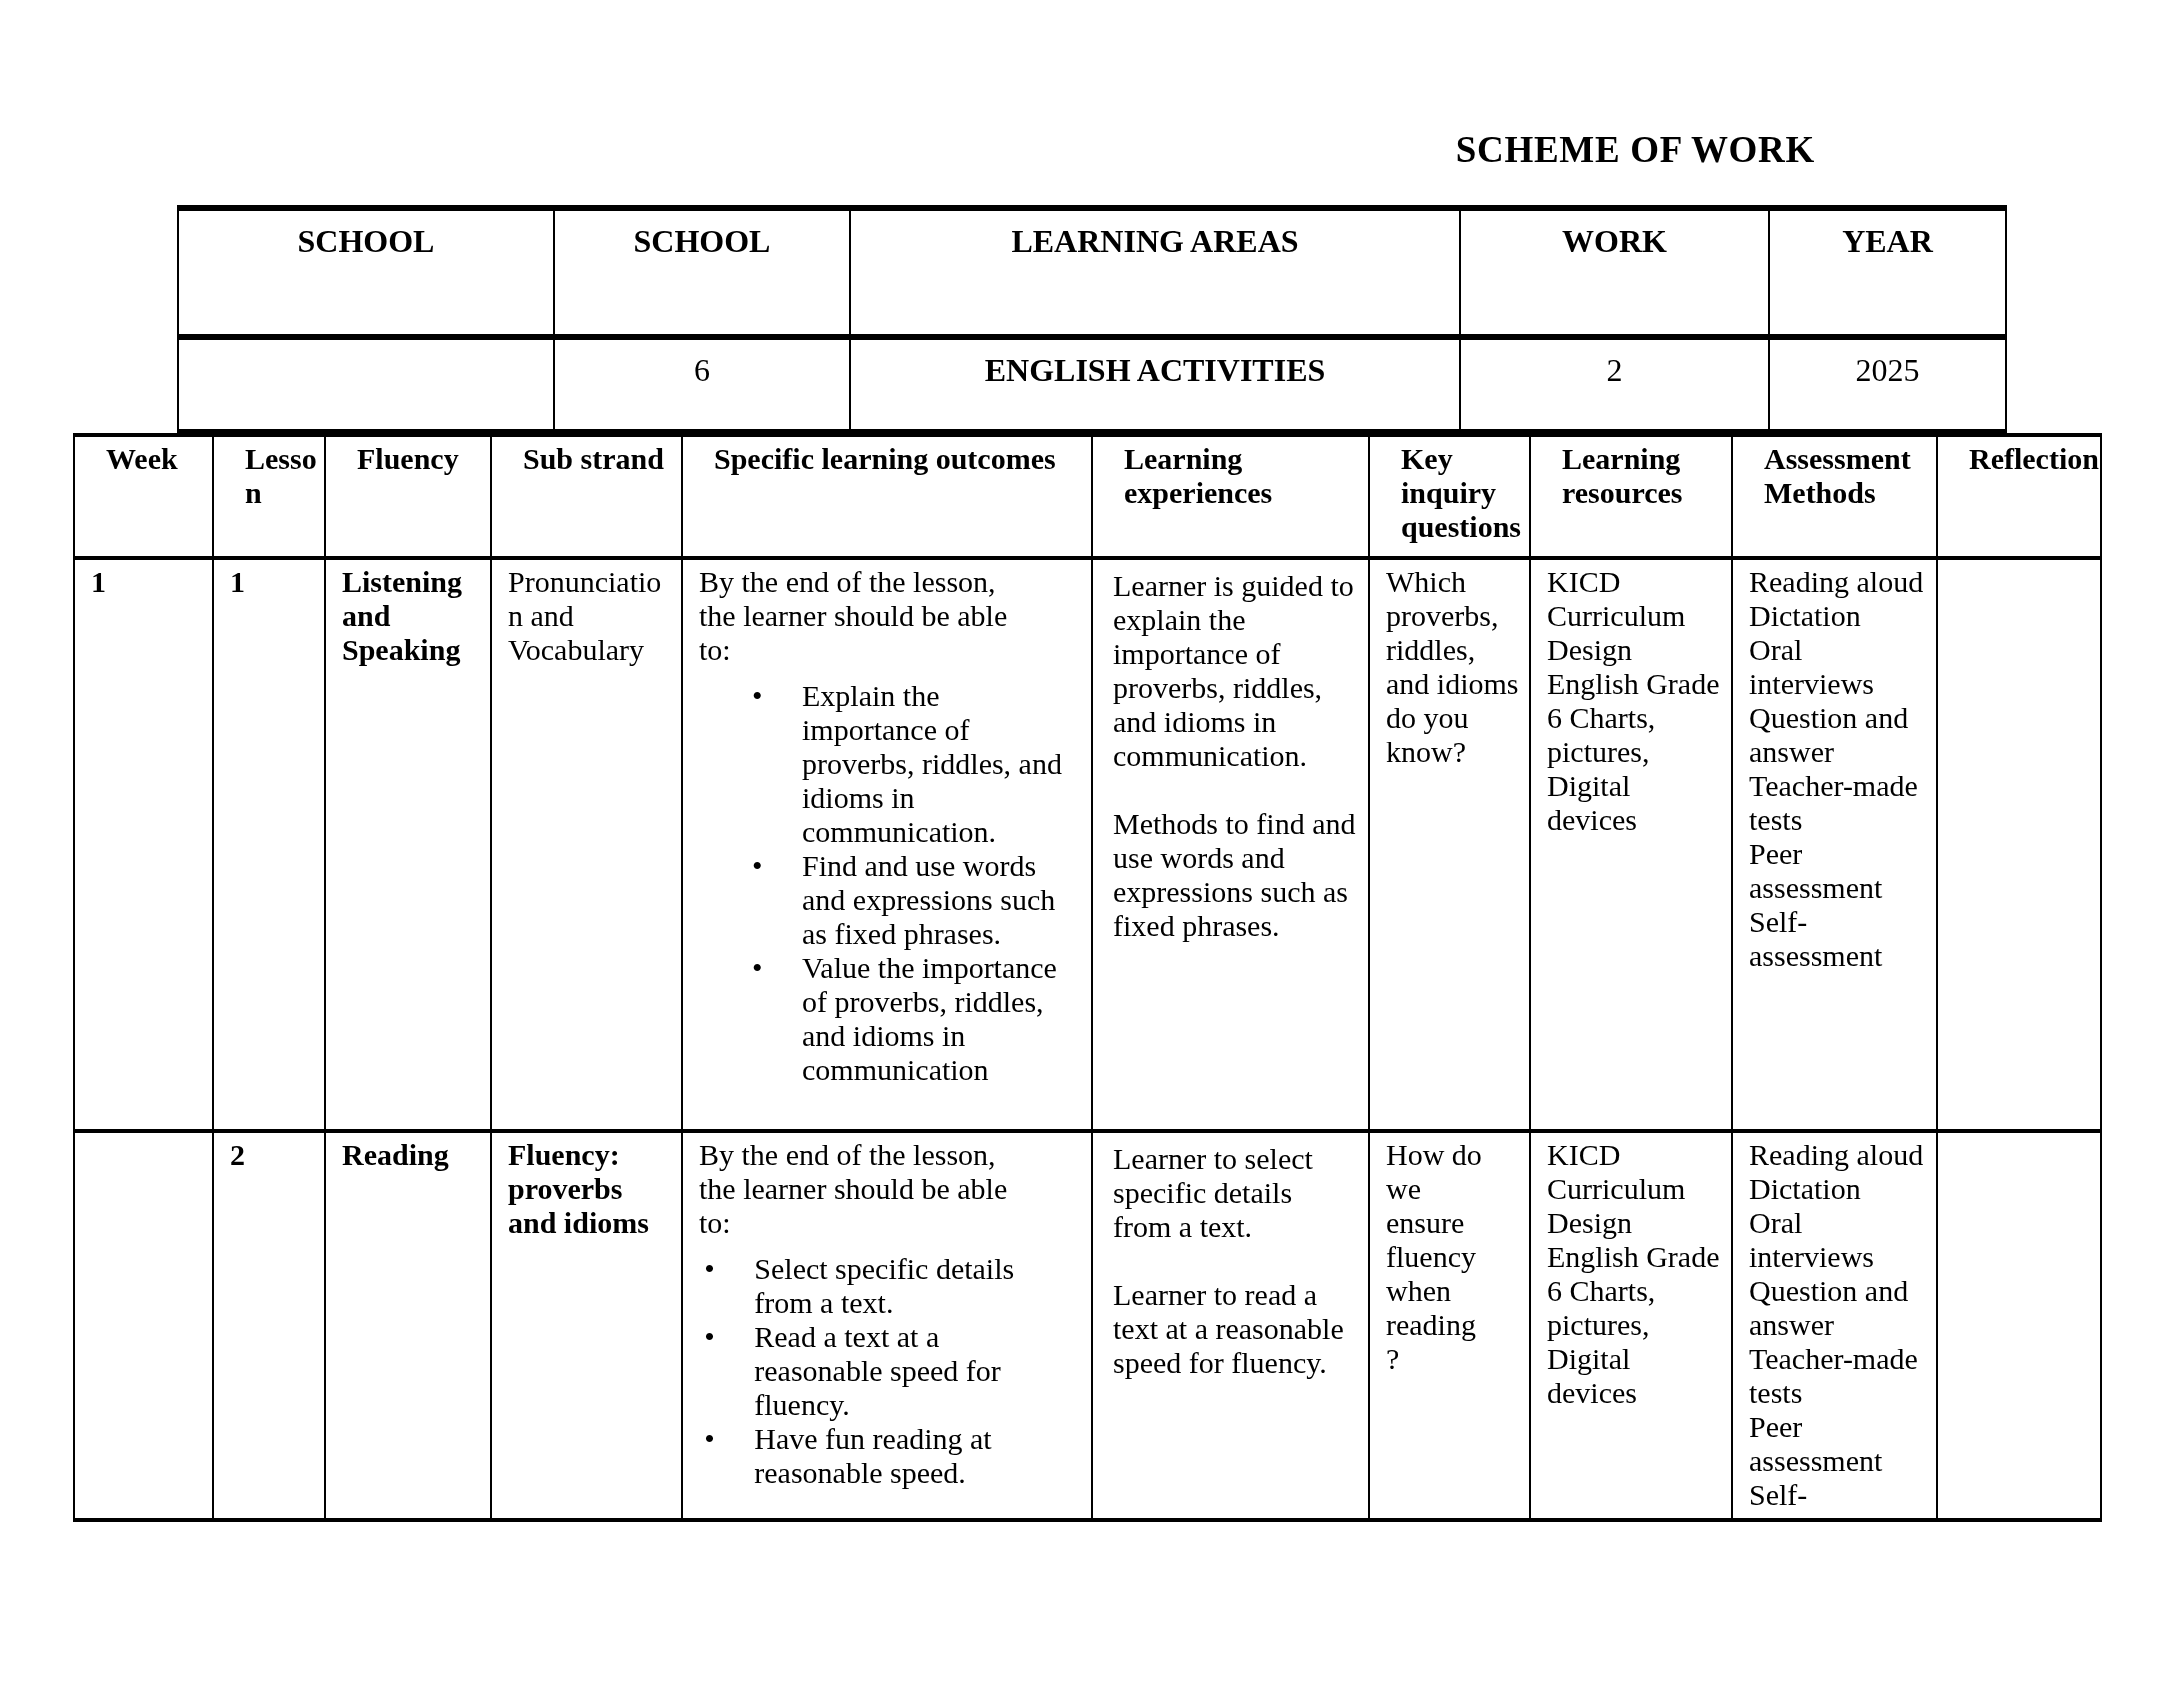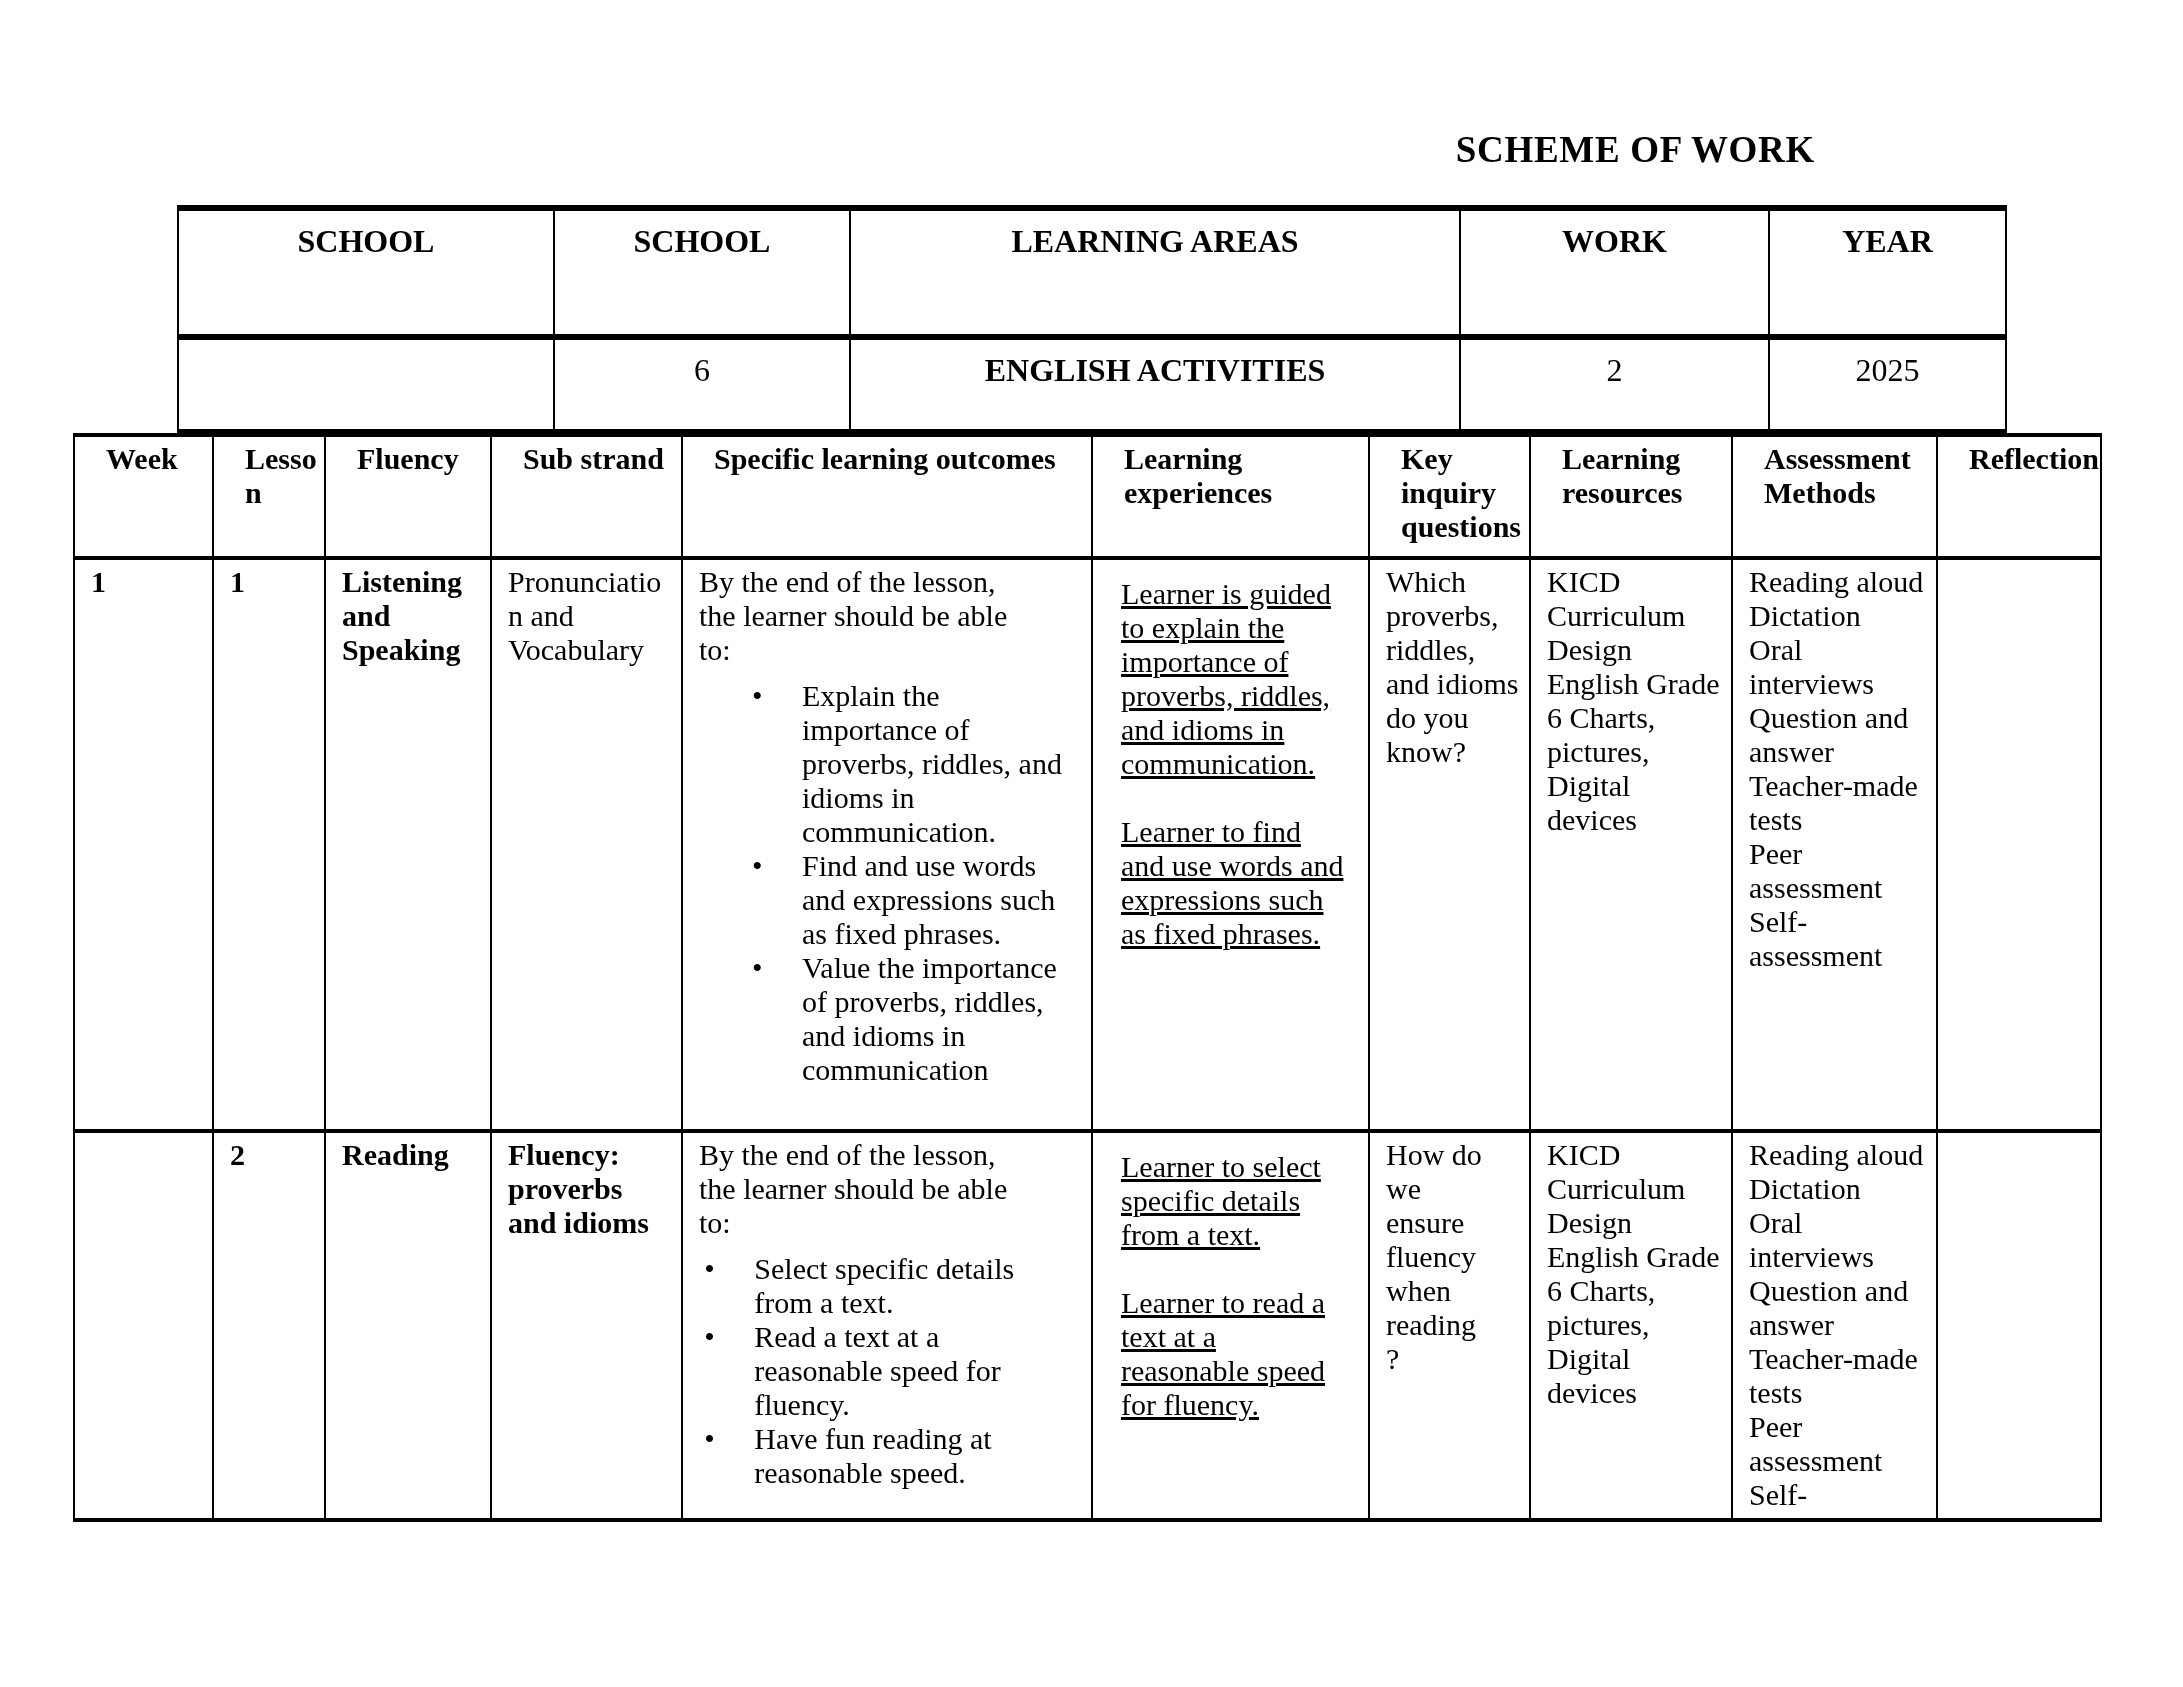--- a/index.html
+++ b/index.html
@@ -68,21 +68,21 @@
   .intro { width: 331px; margin: 0; }
   .bullets { margin: 12px; }
   .b-item { display: flex; align-items: flex-start; }
   .b-item::before { content: "\2022"; flex: 0 0 50px; font-size: 30px; }
   .bullets-1 { margin-left: 53px; }
   .bullets-1 .b-text { width: 265px; }
   .bullets-2 { margin-left: 5.3px; }
   .bullets-2 .b-text { width: 311px; }
 
   td.c-exp { padding: 5.3px 40px 5.3px 17px; }
-  td.c-exp p { margin: 12px; text-decoration: underline; }
+  td.c-exp p { margin: 4px; }
   td.c-exp p + p { margin-top: 34px; }
 
   td.c-inq { padding: 5.3px 9.3px 5.3px 16px; white-space: pre-line; }
 
   td.c-res { font-size: 28.4px; padding: 5.3px 4px 5.3px 17px; }
   td.c-ass { font-size: 28.4px; padding: 5.3px 4px 5.3px 17px; }
   .ass-item { display: block; }
 
   td.c-ref { padding: 5.3px; }
 </style>
@@ -161,21 +161,21 @@
           <div class="b-item">
                 <div class="b-text">Find and use words and expressions such as fixed phrases.</div>
               </div>
           <div class="b-item">
                 <div class="b-text">Value the importance of proverbs, riddles, and idioms in communication</div>
               </div>
         </div>
       </td>
       <td class="c-exp">
         <p>Learner is guided to explain the importance of proverbs, riddles, and idioms in communication.</p>
-        <p>Learner to find and use words and expressions such as fixed phrases.</p>
+        <p>Methods to find and use words and expressions such as fixed phrases.</p>
       </td>
       <td class="c-inq">Which proverbs, riddles, and idioms do you know?</td>
       <td class="c-res">KICD Curriculum Design English Grade 6 Charts, pictures, Digital devices</td>
       <td class="c-ass">
         <span class="ass-item">Reading aloud</span>
         <span class="ass-item">Dictation</span>
         <span class="ass-item">Oral interviews</span>
         <span class="ass-item">Question and answer</span>
         <span class="ass-item">Teacher-made tests</span>
         <span class="ass-item">Peer assessment</span>

